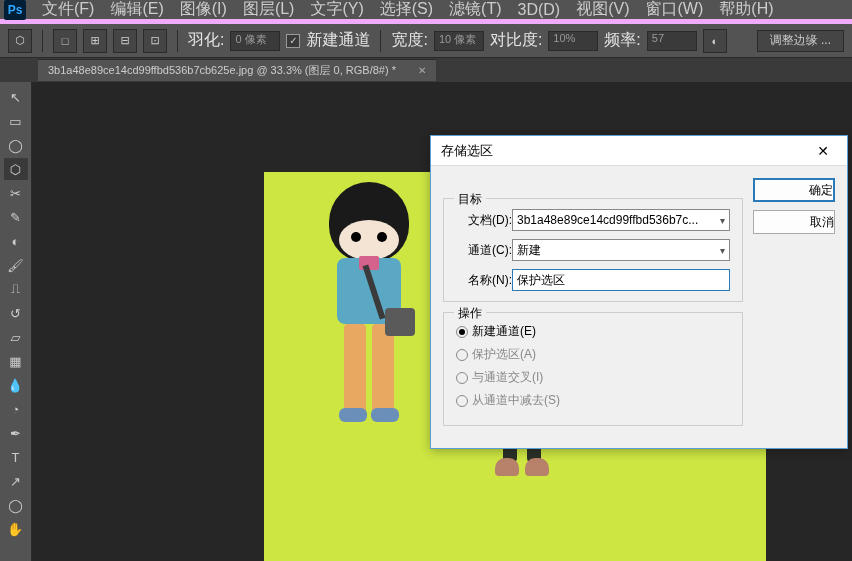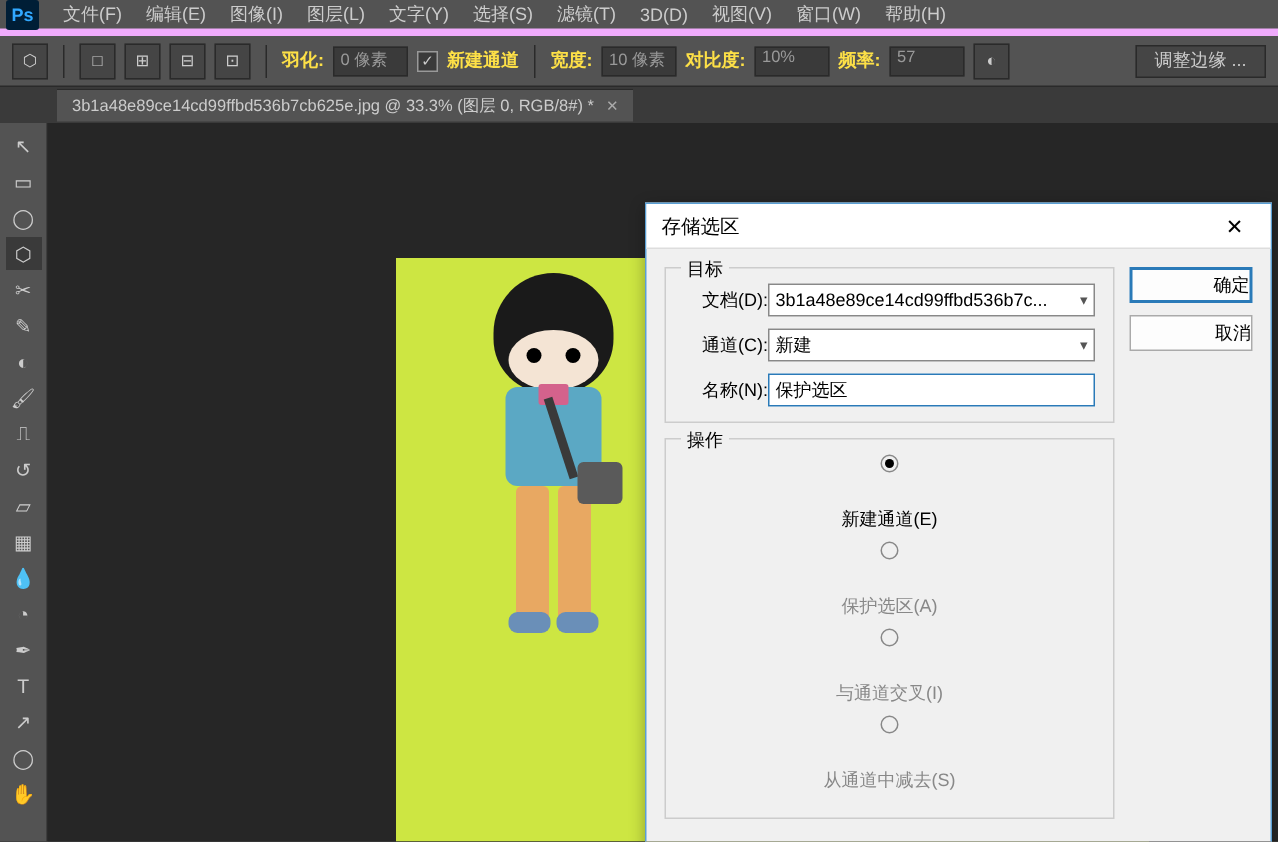--- a/index.html
+++ b/index.html
@@ -1,31 +1,31 @@
 <!DOCTYPE html>
 <html><head>
 <meta charset="utf-8">
 <style>
 * { margin: 0; padding: 0; box-sizing: border-box; font-family: "Microsoft YaHei", sans-serif; }
 body { width: 852px; height: 561px; background: #535353; overflow: hidden; position: relative; }
 
 .menubar { height: 24px; background: #535353; display: flex; align-items: center; padding-left: 4px; border-bottom: 5px solid #f0abfc; }
 .ps-logo { width: 22px; height: 20px; background: #001e36; color: #31a8ff; font-weight: bold; font-size: 12px; display: flex; align-items: center; justify-content: center; border-radius: 2px; margin-right: 8px; }
-.menu-item { color: #ccc; font-size: 12px; padding: 0 8px; cursor: pointer; }
+.menu-item { color: #ccc; font-size: 16px; padding: 0 8px; cursor: pointer; }
 
 .optbar { height: 34px; background: #535353; display: flex; align-items: center; padding: 0 8px; gap: 6px; border-bottom: 1px solid #2a2a2a; }
 .optbar .tool-btn { width: 24px; height: 24px; background: #454545; border: 1px solid #2a2a2a; display: flex; align-items: center; justify-content: center; color: #ccc; font-size: 11px; }
 .optbar .sep { width: 1px; height: 22px; background: #2a2a2a; margin: 0 4px; }
-.optbar .lbl { color: #fde047; font-size: 12px; font-weight: bold; }
+.optbar .lbl { color: #e5e5e5; font-size: 16px; }
 .optbar .fld { width: 50px; height: 20px; background: #3a3a3a; border: 1px solid #2a2a2a; color: #999; font-size: 11px; padding: 0 4px; }
 .optbar .chk { width: 14px; height: 14px; background: #3a3a3a; border: 1px solid #999; display: inline-flex; align-items: center; justify-content: center; color: #ccc; font-size: 10px; }
 .optbar .rbtn { height: 22px; padding: 0 12px; background: #454545; border: 1px solid #2a2a2a; color: #ccc; font-size: 12px; margin-left: auto; }
 
 .tabbar { height: 24px; background: #3a3a3a; display: flex; align-items: center; padding-left: 38px; }
-.tab { height: 22px; background: #535353; color: #ccc; font-size: 11px; padding: 0 10px; display: flex; align-items: center; gap: 8px; border-top: 1px solid #2a2a2a; }
+.tab { height: 22px; background: #535353; color: #ccc; font-size: 11px; padding: 0 10px; display: flex; align-items: center; gap: 22px; border-top: 1px solid #2a2a2a; }
 .tab .x { color: #aaa; font-size: 10px; cursor: pointer; }
 
 .workspace { position: absolute; top: 82px; left: 0; right: 0; bottom: 0; display: flex; }
 .toolbox { width: 32px; background: #535353; border-right: 1px solid #2a2a2a; display: flex; flex-direction: column; align-items: center; padding-top: 4px; gap: 2px; }
 .toolbox .t { width: 24px; height: 22px; display: flex; align-items: center; justify-content: center; color: #ccc; font-size: 13px; cursor: pointer; }
 .toolbox .t.active { background: #3a3a3a; }
 .canvas-area { flex: 1; background: #262626; position: relative; overflow: hidden; }
 .canvas { position: absolute; left: 232px; top: 90px; width: 502px; height: 400px; background: #cde642; }
 
 .char { position: absolute; }
@@ -46,34 +46,34 @@
 .char2 { left: 218px; top: 220px; width: 80px; }
 .legs2 { display: flex; gap: 10px; justify-content: center; }
 .leg2 { width: 14px; height: 70px; background: #2a3028; border-radius: 4px; }
 .shoes2 { display: flex; gap: 6px; justify-content: center; margin-top: -4px; }
 .shoe2 { width: 24px; height: 18px; background: #b8826a; border-radius: 10px 10px 4px 4px; }
 
 .dialog { position: absolute; left: 430px; top: 135px; width: 418px; background: #f0f0f0; border: 1px solid #5a9fd4; box-shadow: 0 2px 10px rgba(0,0,0,0.3); }
 .dlg-title { height: 30px; background: #fff; display: flex; align-items: center; padding: 0 10px; font-size: 13px; border-bottom: 1px solid #ddd; }
 .dlg-close { margin-left: auto; width: 28px; height: 20px; display: flex; align-items: center; justify-content: center; cursor: pointer; font-size: 14px; }
 .dlg-body { padding: 12px; display: flex; gap: 10px; }
-.dlg-left { flex: 1; }
+.dlg-left { flex: 1; margin-top: 20px; }
 .dlg-right { width: 82px; display: flex; flex-direction: column; gap: 8px; }
 .dlg-btn { height: 24px; background: #fdfdfd; border: 1px solid #aaa; font-size: 12px; cursor: pointer; text-align: right; }
 .dlg-btn.primary { border: 2px solid #2a7ab8; }
 
 .fieldset { border: 1px solid #ccc; padding: 10px 12px; margin-bottom: 10px; position: relative; }
 .fs-legend { position: absolute; top: -8px; left: 10px; background: #f0f0f0; padding: 0 4px; font-size: 12px; }
 .frow { display: flex; align-items: center; gap: 0; margin-bottom: 8px; }
 .frow:last-child { margin-bottom: 0; }
 .flabel { width: 56px; text-align: right; font-size: 12px; }
 .fselect { flex: 1; height: 22px; border: 1px solid #888; background: #fff; font-size: 12px; padding: 0 4px; display: flex; align-items: center; }
 .fselect .arr { margin-left: auto; font-size: 10px; color: #555; }
 .finput { flex: 1; height: 22px; border: 1px solid #2a7ab8; background: #fff; font-size: 12px; padding: 0 4px; }
-.radio-row { display: flex; align-items: center; gap: 23px; font-size: 12px; margin-bottom: 6px; color: #888; flex-direction: column; }
+.radio-row { display: flex; align-items: center; gap: 4px; font-size: 12px; margin-bottom: 6px; color: #888; }
 .radio-row.enabled { color: #000; }
 .radio { width: 12px; height: 12px; border: 1px solid #888; border-radius: 50%; display: inline-flex; align-items: center; justify-content: center; }
 .radio.checked::after { content: ''; width: 6px; height: 6px; background: #000; border-radius: 50%; }
 </style>
 </head>
 <body>
 
 <div class="menubar">
   <div class="ps-logo">Ps</div>
   <div class="menu-item">文件(F)</div>

